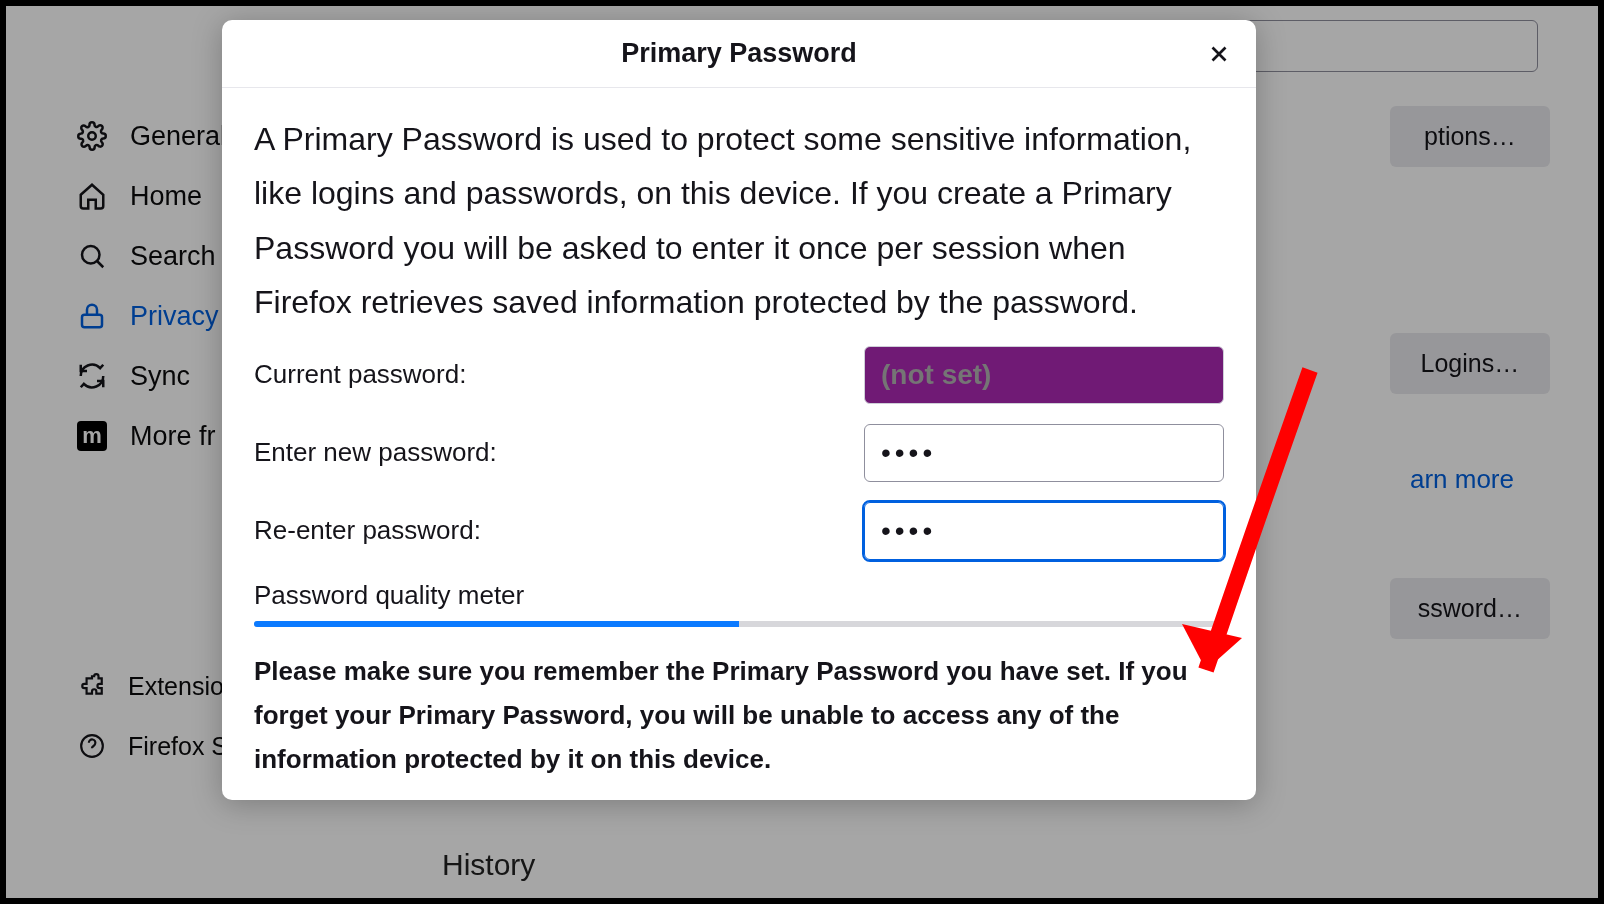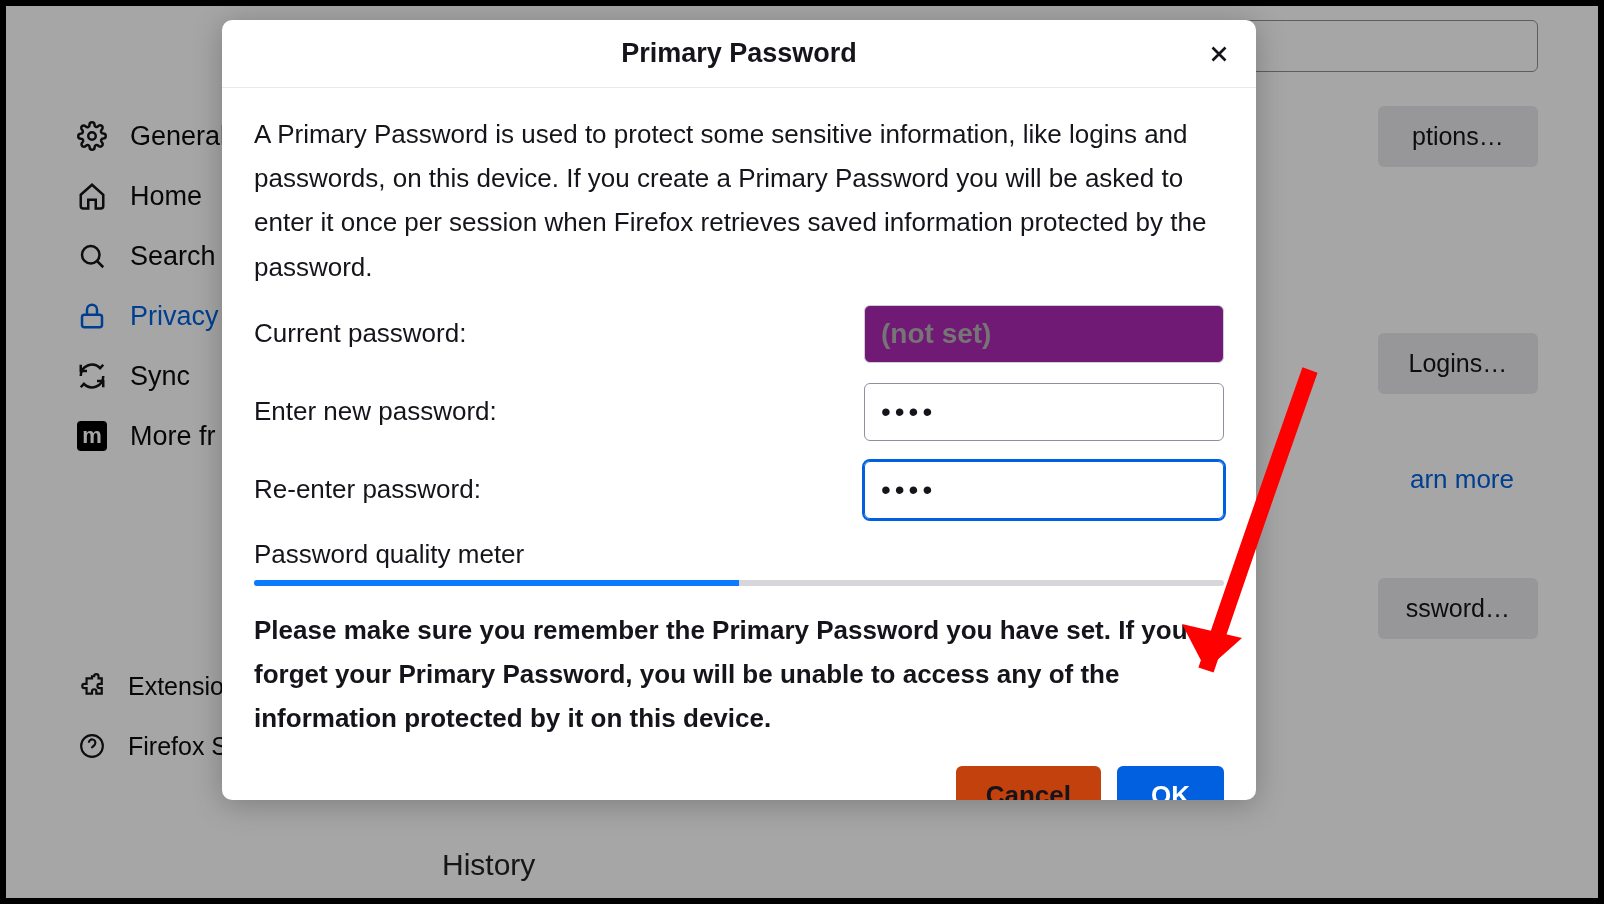--- a/index.html
+++ b/index.html
@@ -44,21 +44,21 @@
   position: absolute;
   top: 650px;
   left: 70px;
   width: 260px;
   z-index: 2;
 }
 .sidebar-bottom .sidebar-item { font-size: 25px; gap: 20px; }
 .icon-w { width: 32px; height: 32px; flex-shrink: 0; display: flex; align-items:center; justify-content:center; }
 .bg-buttons {
   position: absolute;
-  right: 60px;
+  right: 48px;
   top: 40px;
   display:flex;
   flex-direction:column;
   gap:18px;
   z-index:2;
 }
 .bg-button {
   background:#e9e9ed;
   border:none;
   padding:16px 28px;
@@ -130,21 +130,21 @@
 }
 .dialog-body{
   padding: 24px 32px 20px 32px;
   overflow-y:auto;
   flex:1;
   position:relative;
 }
 .dialog-body::-webkit-scrollbar{width:16px}
 .dialog-body::-webkit-scrollbar-thumb{background:#c4c4c9;border-radius:8px;border:4px solid #fff}
 .desc{
-  font-size:26px;
+  font-size:32px;
   line-height:1.7;
   color:#15141a;
   margin-bottom:16px;
 }
 .form-row{
   display:flex;
   align-items:center;
   justify-content:space-between;
   margin-bottom:20px;
 }

